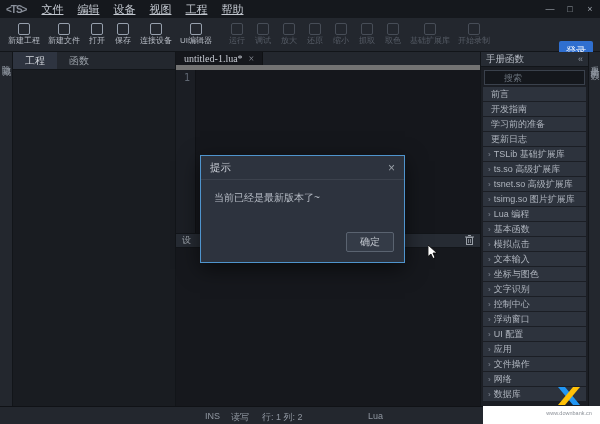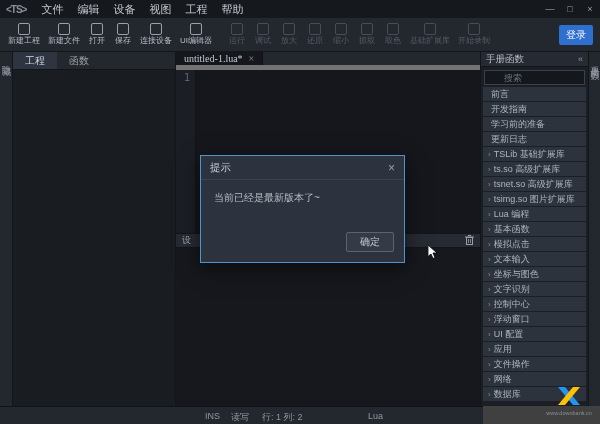--- a/index.html
+++ b/index.html
@@ -1,38 +1,38 @@
 <!DOCTYPE html>
 <html><head>
 <meta charset="utf-8">
 <style>
   * { margin:0; padding:0; box-sizing:border-box; }
   html,body { width:600px; height:424px; overflow:hidden; }
   body { font-family:"Liberation Sans","DejaVu Sans",sans-serif; background:#15181d; position:relative; }
-  .screen { position:absolute; inset:0; width:600px; height:424px; background:#404040; overflow:hidden; }
+  .screen { position:absolute; inset:0; width:600px; height:424px; background:#ffffff; overflow:hidden; }
 
   
   .menubar { position:absolute; left:0; top:0; width:600px; height:18px; background:#15181d;
              display:flex; align-items:center; color:#c3c8d0; font-size:11px; }
   .logo { color:#8a909b; font-weight:bold; font-size:10px; padding:0 8px 0 6px; letter-spacing:-1px; }
-  .menu-item { padding:0 7px; line-height:18px; cursor:default; }
+  .menu-item { padding:0 7px; line-height:18px; cursor:default;text-decoration:underline; }
   .win-controls { margin-left:auto; display:flex; }
   .win-btn { width:20px; text-align:center; color:#9aa0a8; font-size:9px; line-height:18px; }
 
   
   .toolbar { position:absolute; left:0; top:18px; width:600px; height:34px; background:#23272e;
              border-bottom:1px solid #121519; display:flex; align-items:center; padding-left:4px; }
   .tb-item { display:flex; flex-direction:column; align-items:center; justify-content:center;
              padding:2px 4px; min-width:26px; gap:0; }
   .tb-icon { width:12px; height:12px; border:1px solid #97a0ad; border-radius:2px; }
   .tb-label { font-size:8px; color:#b7bcc5; white-space:nowrap; }
   .tb-item.disabled .tb-icon { border-color:#474d57; }
   .tb-item.disabled .tb-label { color:#565c66; }
   .tb-gap { width:8px; }
-  .login-btn { position:absolute; right:7px; top:7px; width:34px; height:20px; background:#2f6fd0;
+  .login-btn { position:absolute; right:7px; top:23px; width:34px; height:20px; background:#2f6fd0;
                border-radius:2px; color:#fff; font-size:10px; display:flex; align-items:center; justify-content:center; }
 
   
   .left-strip { position:absolute; left:0; top:52px; width:13px; height:354px; background:#23272e;
                 border-right:1px solid #121519; display:flex; justify-content:center; }
   .v-text { writing-mode:vertical-rl; font-size:9px; color:#8f96a0; padding-top:6px; letter-spacing:2px; }
   .left-panel { position:absolute; left:13px; top:52px; width:162px; height:354px; background:#191c21; }
   .lp-tabs { height:18px; background:#23272e; display:flex; font-size:10px; border-bottom:1px solid #121519; }
   .lp-tab { padding:0 12px; line-height:18px; color:#9aa0a8; }
   .lp-tab.active { background:#2e3440; color:#d2d6dc; }

